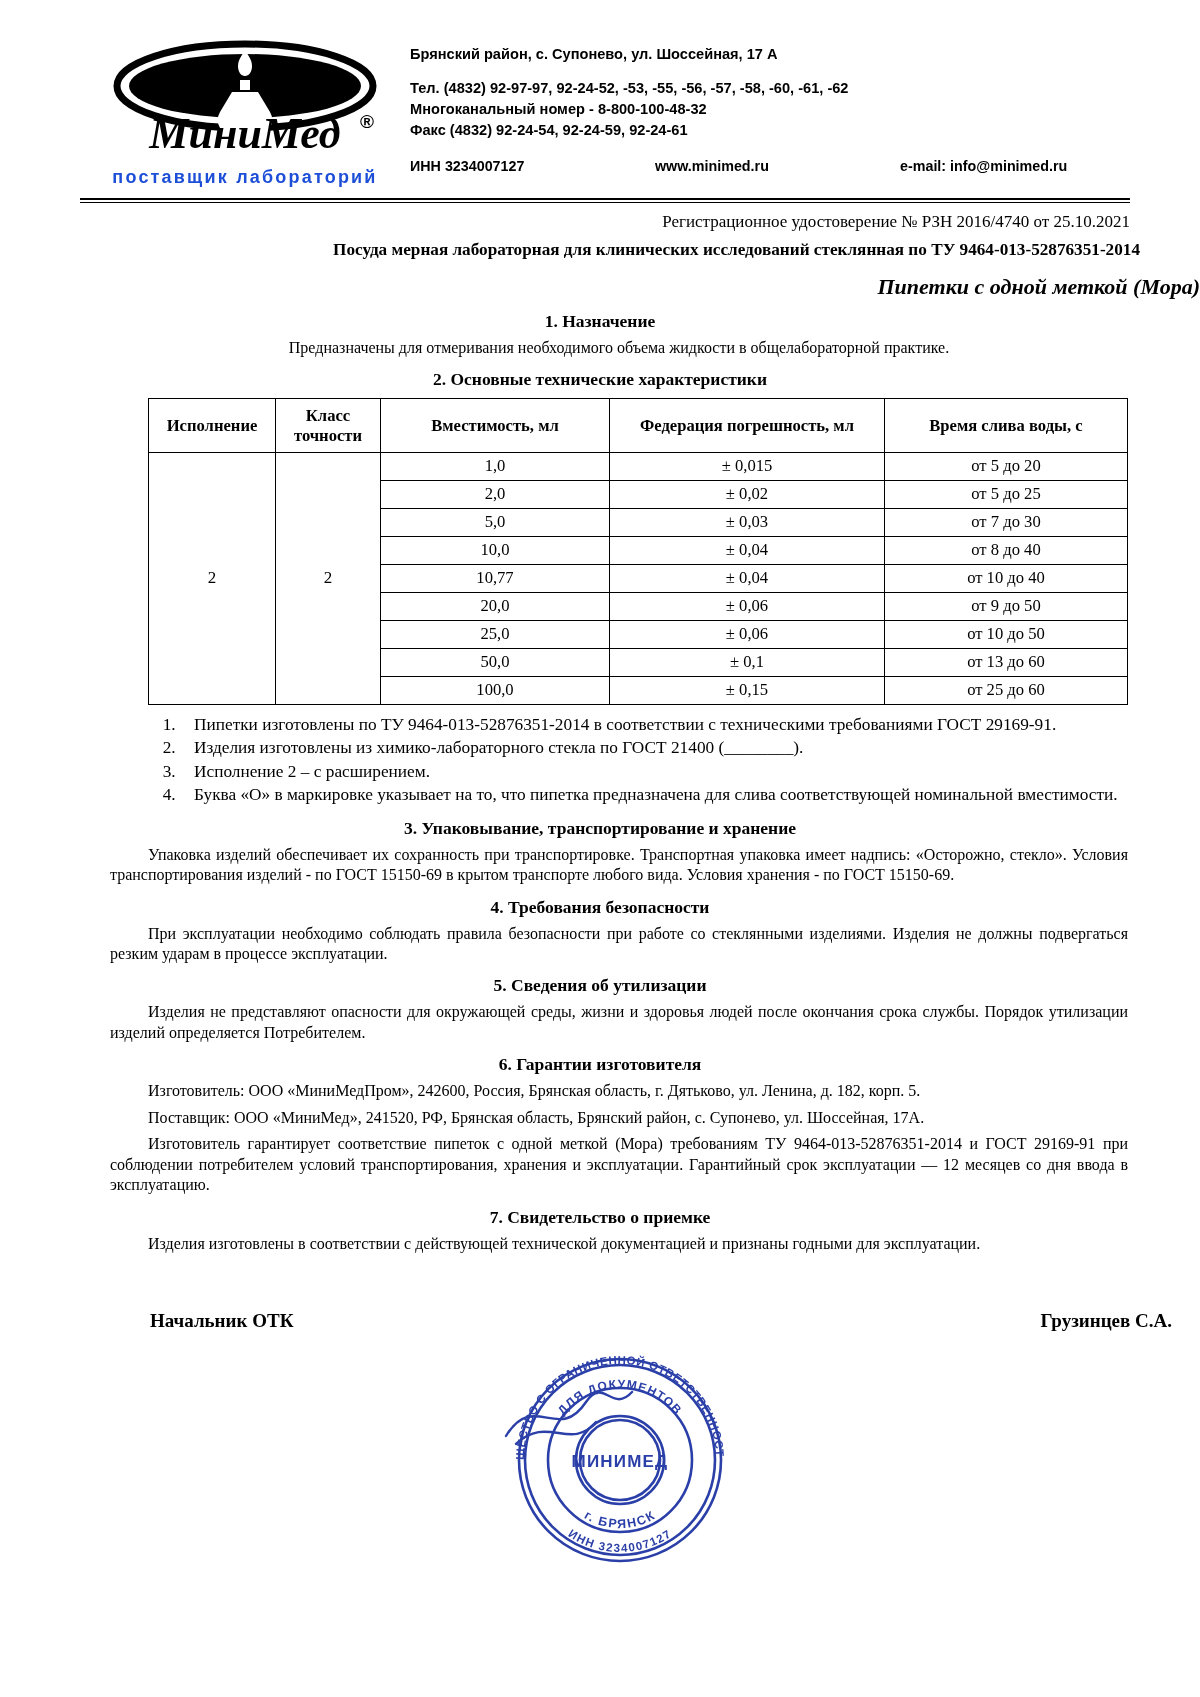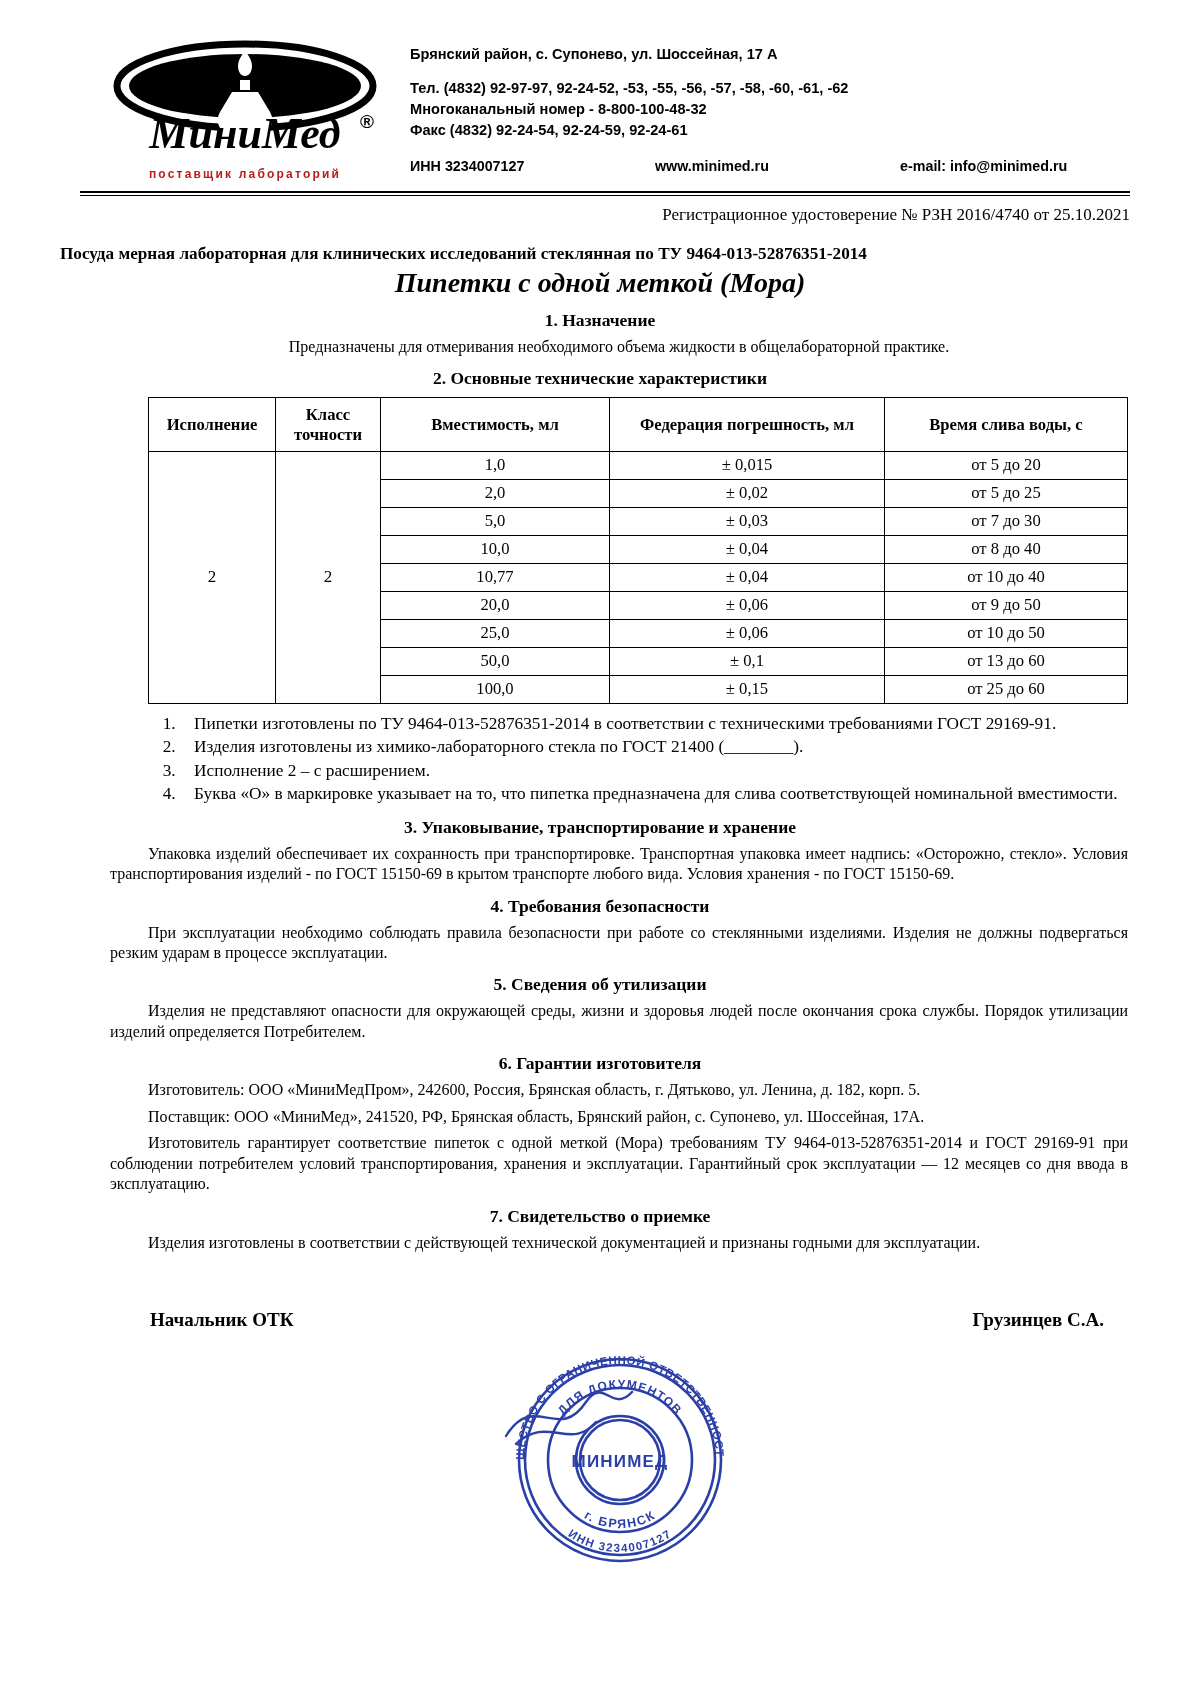--- a/index.html
+++ b/index.html
@@ -37,25 +37,25 @@
     flex-direction: column;
     align-items: center;
     padding-top: 10px;
   }
   .logo-svg-wrap {
     width: 300px;
     height: 125px;
   }
   .logo-tagline {
     font-family: "Liberation Sans", sans-serif;
-    font-size: 12px;
+    font-size: 18px;
     font-weight: bold;
     letter-spacing: 2.2px;
     margin-top: 2px;
-    color: #b91c1c;
+    color: #1d4ed8;
   }
   .company-block {
     flex: 1 1 auto;
     padding-top: 14px;
     font-family: "Liberation Sans", sans-serif;
     font-size: 14.6px;
     font-weight: bold;
     line-height: 1.45;
   }
   .company-block .addr-line { white-space: nowrap; }
@@ -85,32 +85,32 @@
   }
 
   
   .doc-title {
     text-align: center;
     font-weight: bold;
     font-size: 19.5px;
     margin-top: 14px;
   }
   .doc-subtitle {
-    text-align: left;
+    text-align: right;
     font-weight: bold;
     font-size: 17.2px;
-    margin-top: 19px;
+    margin-top: 8px;
     padding: 0 60px;
   }
   .product-title {
-    text-align: center;
+    text-align: right;
     font-weight: bold;
     font-style: italic;
-    font-size: 28px;
-    margin-top: 3px;
+    font-size: 22px;
+    margin-top: 14px;
   }
 
   .section-head {
     text-align: center;
     font-weight: bold;
     font-size: 17.5px;
     margin-top: 11px;
   }
   .para {
     font-size: 16px;
@@ -167,21 +167,21 @@
   ol.notes li {
     text-align: justify;
     margin-bottom: 1px;
     padding-left: 14px;
   }
 
   
   .sign-row {
     display: flex;
     align-items: flex-start;
-    padding: 56px 96px 0 150px;
+    padding: 56px 28px 0 150px;
     font-size: 19px;
     font-weight: bold;
     justify-content: space-between;
   }
   .sign-left { flex: 0 0 330px; }
   .sign-mid { flex: 1 1 auto; }
   .sign-right { text-align: right; flex: 0 0 300px; }
 
   .stamp-wrap {
     position: absolute;

